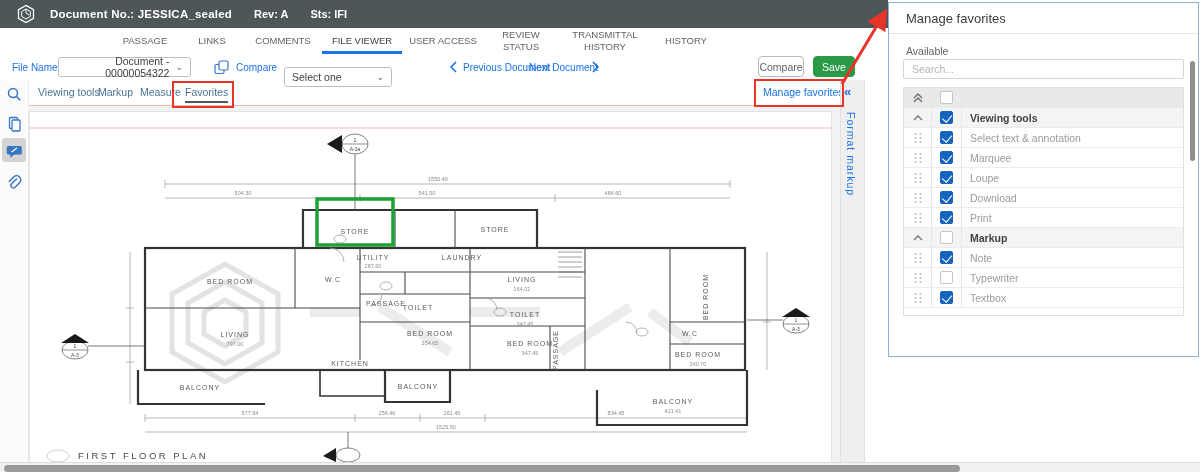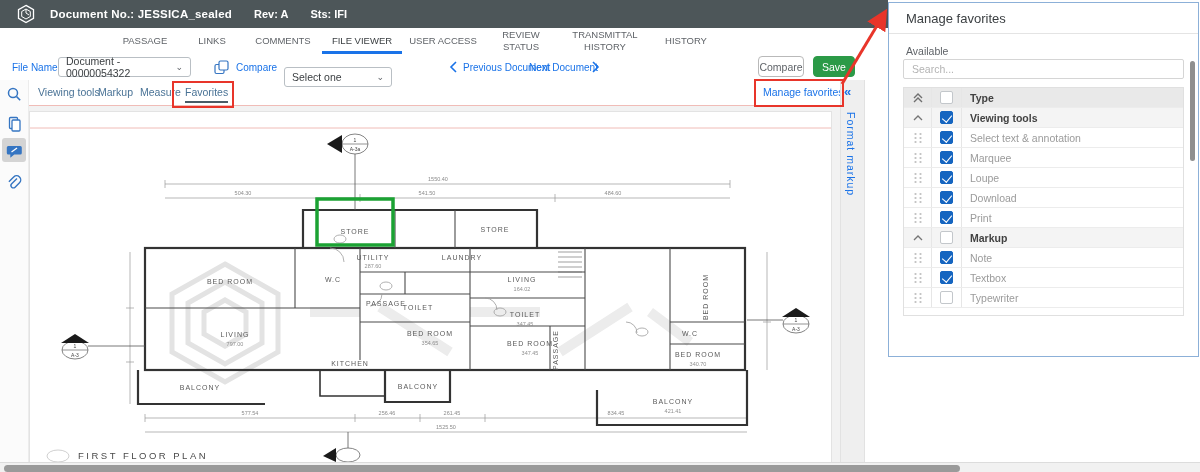--- a/index.html
+++ b/index.html
@@ -11,21 +11,21 @@
   .topbar .sub{margin-left:22px;font-size:11px;font-weight:bold;}
   
   .navtabs{position:absolute;left:110px;top:28px;height:26px;display:flex;align-items:center;}
   .ntab{font-size:9.5px;color:#5f6368;text-align:center;padding:0 4px;height:26px;display:flex;align-items:center;justify-content:center;line-height:1.25;cursor:pointer;}
   .ntab.w1{width:62px}.ntab.w2{width:56px}.ntab.w3{width:70px}.ntab.w4{width:72px}.ntab.w5{width:74px}.ntab.w6{width:66px}.ntab.w7{width:86px}.ntab.w8{width:60px}
   .ntab.active{box-shadow:inset 0 -3px 0 #1a73e8;color:#3c4043;}
   
   .toolbar{position:absolute;left:0;top:54px;width:888px;height:26px;background:#fff;}
   .blue{color:#1a73e8;font-size:10px;}
   .lbl{position:absolute;top:8px;}
-  .sel{position:absolute;height:20px;border:1px solid #b9bfc4;border-radius:3px;background:#fff;display:flex;align-items:center;justify-content:space-between;font-size:10.5px;color:#3c4043;padding:0 7px;box-sizing:border-box;cursor:pointer;}
+  .sel{position:absolute;height:20px;border:1px solid #b9bfc4;border-radius:3px;background:#fff;display:flex;align-items:center;justify-content:space-between;font-size:10.5px;color:#3c4043;padding:0 7px;box-sizing:border-box;cursor:pointer;text-align:right;}
   .chev{font-size:9px;color:#5f6368;margin-left:6px;}
   .btn{position:absolute;height:21px;border-radius:4px;font-size:10.5px;display:flex;align-items:center;justify-content:center;cursor:pointer;box-sizing:border-box;}
   .btn.cancel{width:46px;background:#fff;border:1px solid #b9b9b9;color:#5f6368;}
   .btn.save{width:42px;background:#2b9a47;border:1px solid #2b9a47;color:#fff;}
   
   .vtab{position:absolute;top:86px;font-size:10.5px;color:#4a7396;cursor:pointer;}
   .vtab.fav{padding-bottom:3px;border-bottom:2px solid #4a5b66;}
   .pinkline{position:absolute;left:0;top:105px;width:840px;height:1px;background:#f0bcb7;}
   
   .sidebar{position:absolute;left:0;top:80px;width:28px;height:382px;background:#fbfbfb;border-right:1px solid #ececec;}
@@ -328,21 +328,20 @@
       <div class="prow hdr">
         <span class="c1">
           <svg width="12" height="12" viewBox="0 0 12 12">
             <polyline points="2,6 6,2 10,6" fill="none" stroke="#6f6f6f" stroke-width="1.4"></polyline>
             <polyline points="2,10 6,6 10,10" fill="none" stroke="#6f6f6f" stroke-width="1.4"></polyline>
           </svg>
         </span>
         <span class="c2">
             <span class="cb"></span>
           </span>
-        <span class="c3">Type</span>
       </div>
       <div class="prow group" data-checked="true">
         <span class="c1">
             <svg width="12" height="10" viewBox="0 0 12 10">
               <polyline points="2,7 6,3 10,7" fill="none" stroke="#757575" stroke-width="1.3"></polyline>
             </svg>
           </span>
         <span class="c2">
             <span class="cb"></span>
           </span>
@@ -406,37 +405,37 @@
       </div>
       <div class="prow" data-checked="true">
         <span class="c1">
             <span class="dots"></span>
           </span>
         <span class="c2">
             <span class="cb"></span>
           </span>
         <span class="c3">Note</span>
       </div>
+      <div class="prow" data-checked="false">
+        <span class="c1">
+            <span class="dots"></span>
+          </span>
+        <span class="c2">
+            <span class="cb"></span>
+          </span>
+        <span class="c3">Typewriter</span>
+      </div>
       <div class="prow" data-checked="true">
         <span class="c1">
             <span class="dots"></span>
           </span>
         <span class="c2">
             <span class="cb"></span>
           </span>
         <span class="c3">Textbox</span>
-      </div>
-      <div class="prow" data-checked="false">
-        <span class="c1">
-            <span class="dots"></span>
-          </span>
-        <span class="c2">
-            <span class="cb"></span>
-          </span>
-        <span class="c3">Typewriter</span>
       </div>
       <div class="pfoot"></div>
     </div>
     <div class="vthumb"></div>
   </div>
 
   <div class="hscroll">
     <div class="hthumb"></div>
   </div>
 

